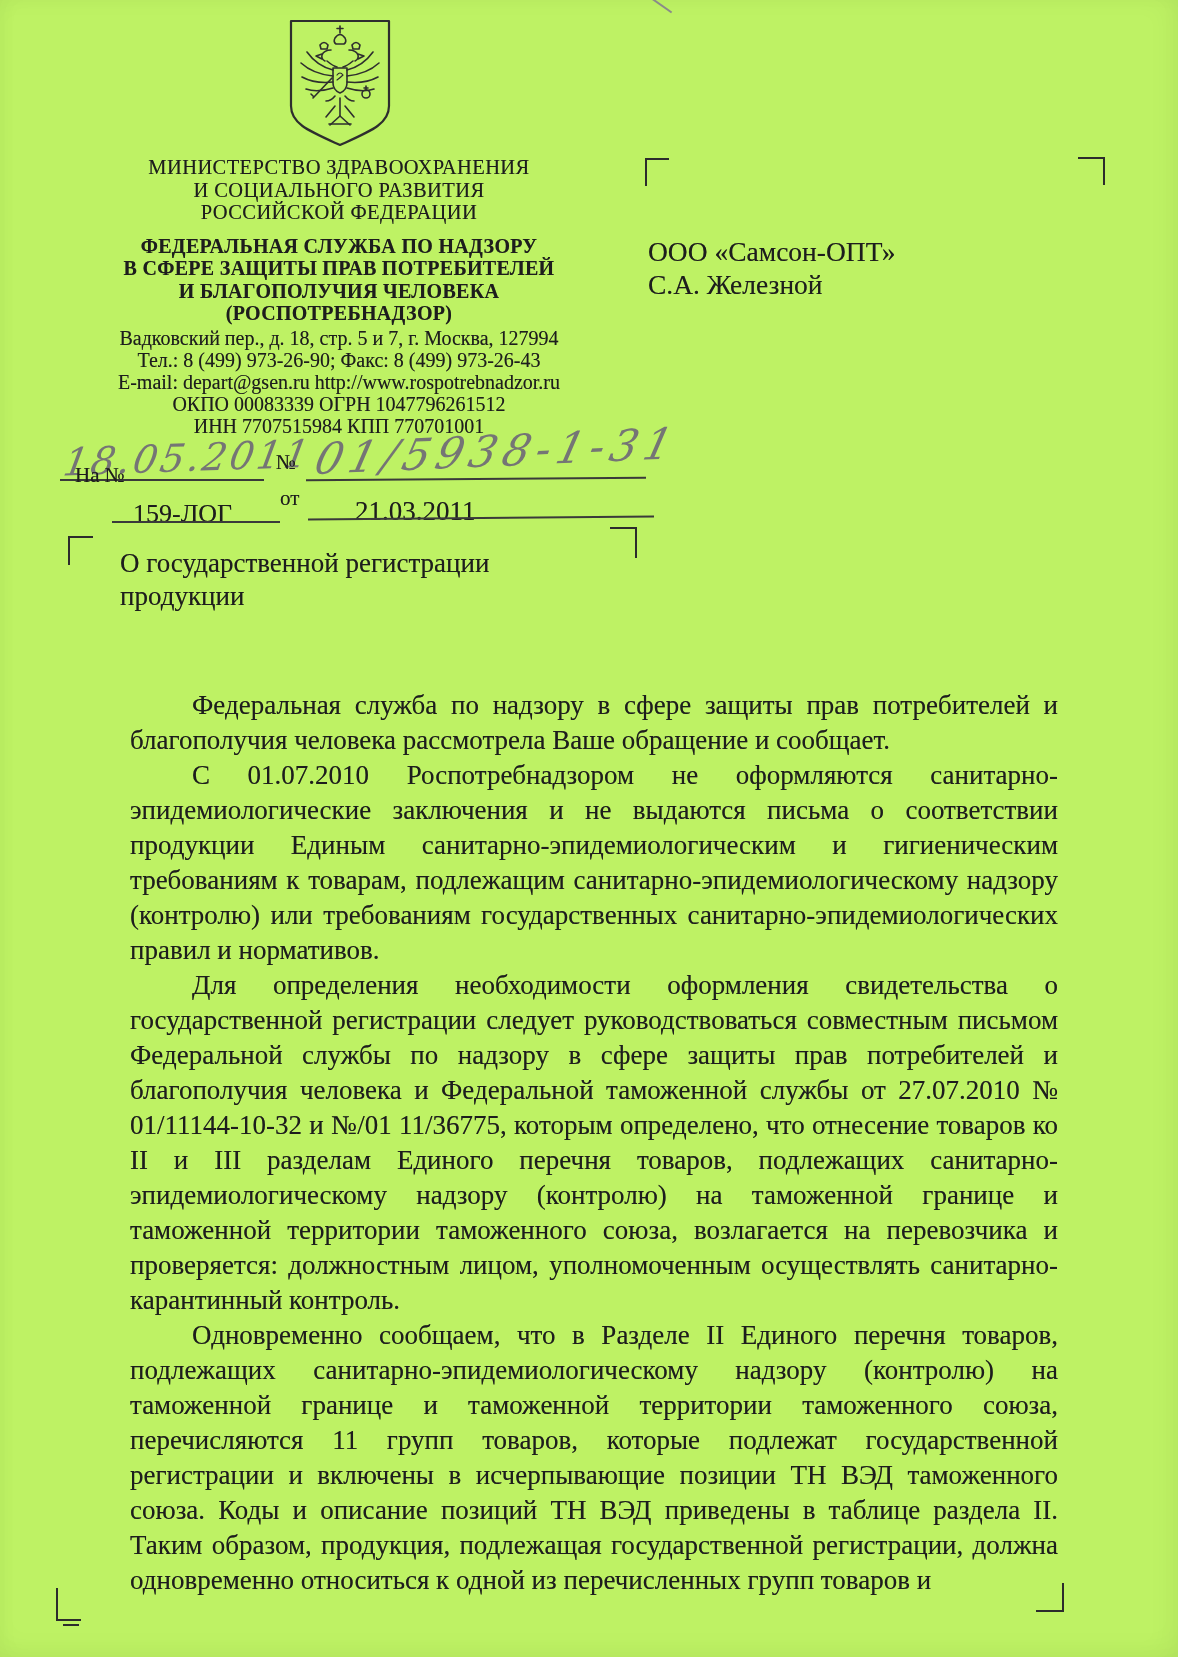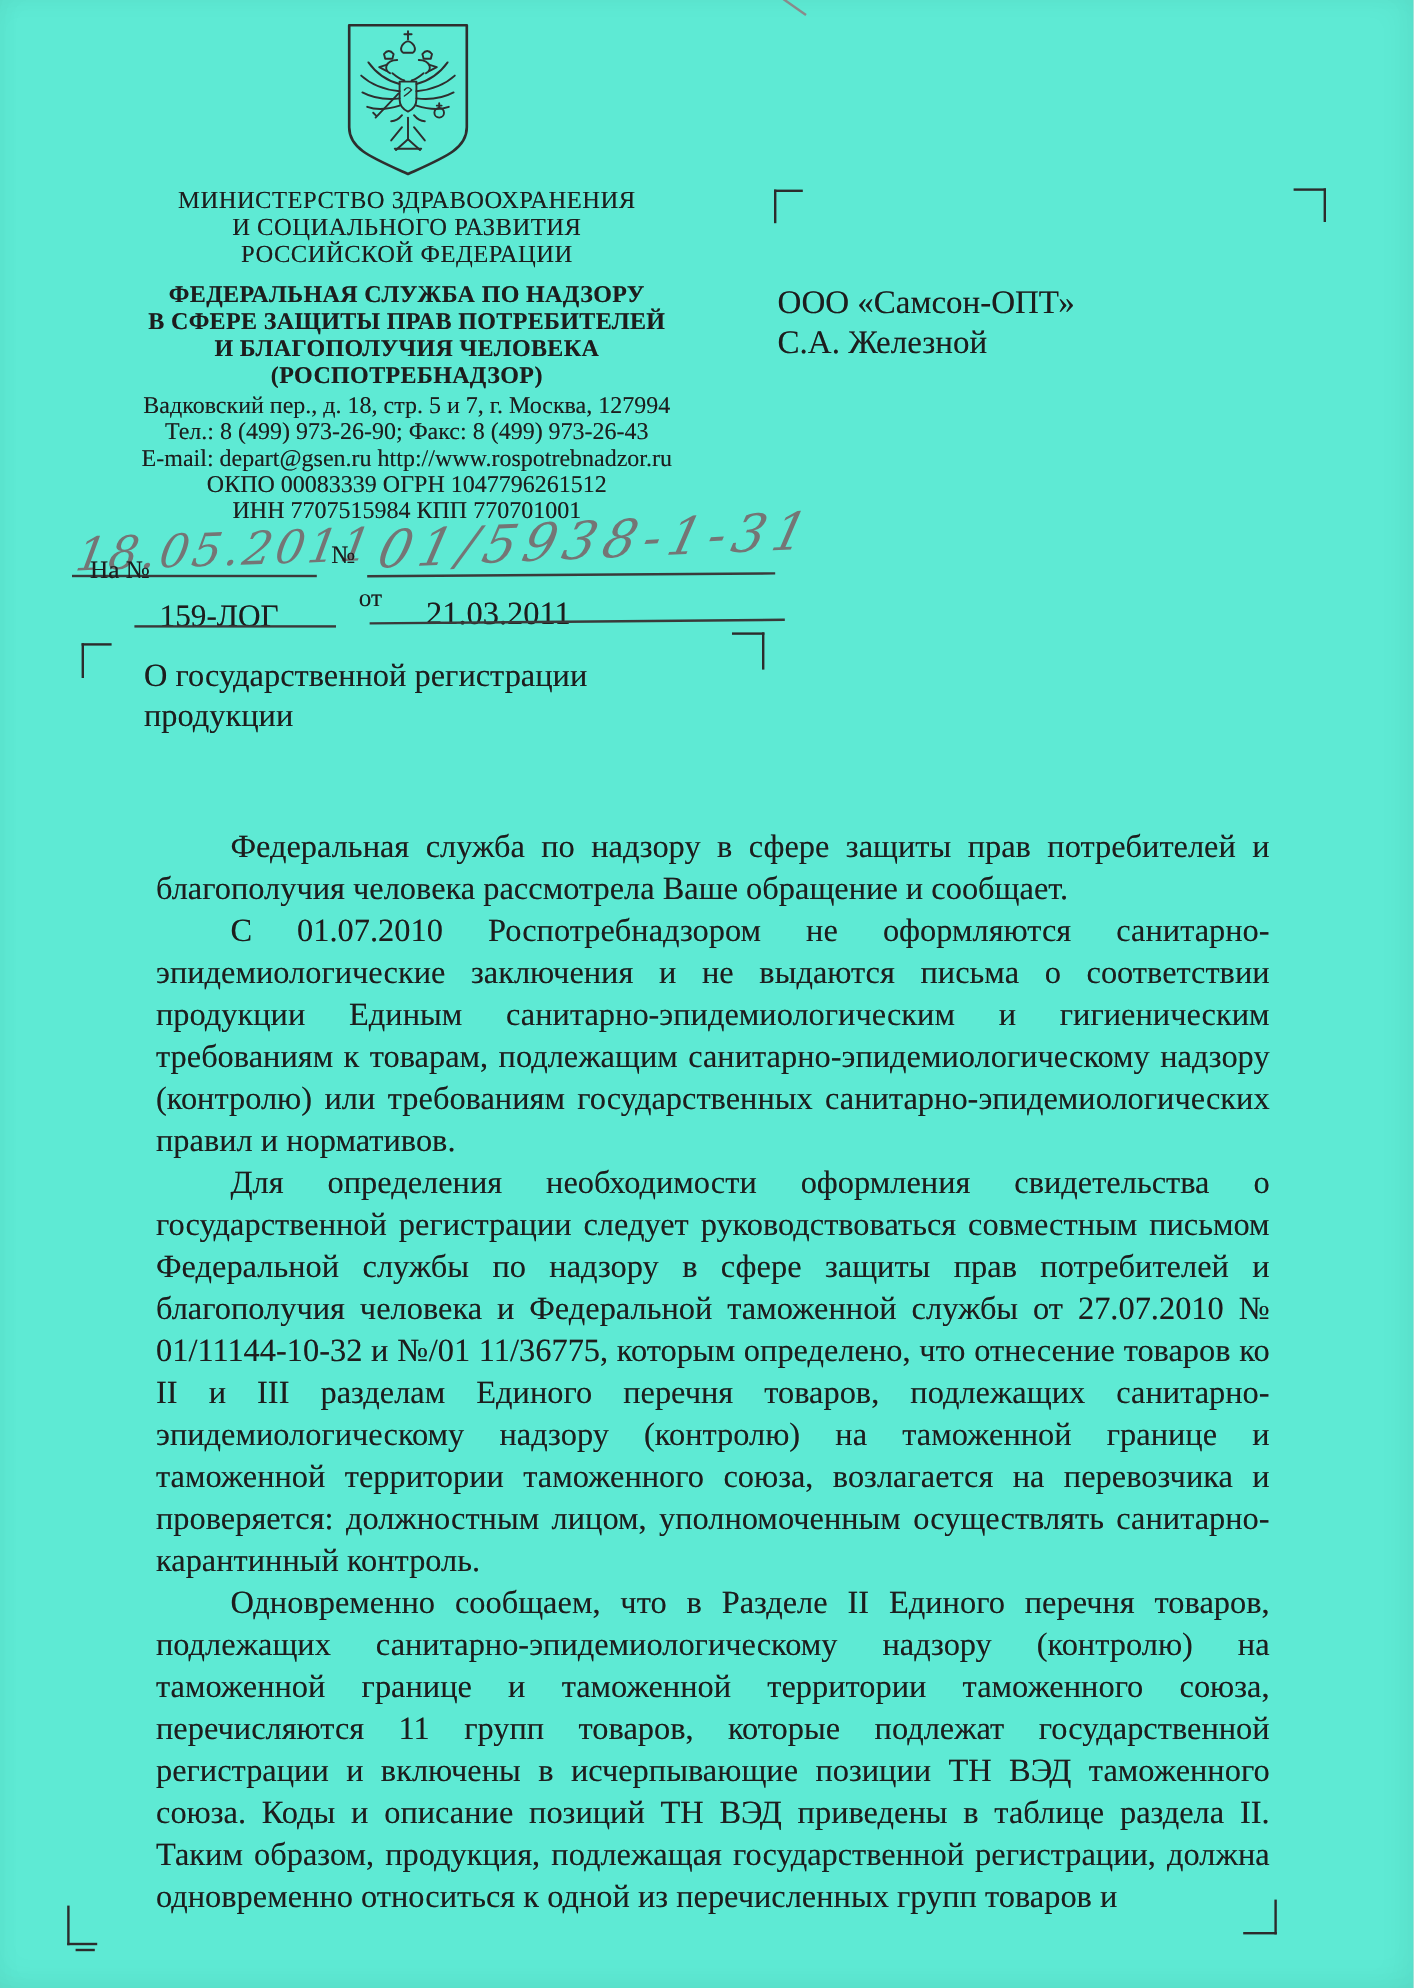--- a/index.html
+++ b/index.html
@@ -1,20 +1,20 @@
 <!DOCTYPE html>
 <html lang="ru"><head>
 <meta charset="utf-8">
 <style>
   html,body{margin:0;padding:0;background:#e8e8e6;}
   .page{
     position:relative;
     width:1178px;height:1657px;
     margin:0 auto;
-    background:#5eead4;
+    background:#bef264;
     box-shadow:inset -10px 0 24px rgba(0,0,0,0.035), inset 0 -12px 24px rgba(0,0,0,0.025), inset 6px 0 18px rgba(0,0,0,0.02);
     font-family:"Liberation Serif","DejaVu Serif",serif;
     color:#1d1d1d;
     overflow:hidden;
   }
   .txt{ text-shadow:0 0 .5px rgba(20,20,20,.45); }
 
   
   .letterhead{
     position:absolute; left:106px; top:156px; width:466px;
@@ -44,21 +44,21 @@
   .hand-date{ left:64px; top:436px; font-size:38px; letter-spacing:3px; transform:rotate(-2deg) skewX(-12deg); }
   .hand-num{ left:316px; top:426px; font-size:43px; letter-spacing:6px; transform:rotate(-2.5deg) skewX(-16deg); }
   .rule{ position:absolute; height:2px; background:#3a3a3a; }
   .rule-a{ left:60px;  top:479px; width:204px; }
   .rule-b{ left:306px; top:478px; width:340px; transform:rotate(-0.4deg); }
   .rule-c{ left:112px; top:521px; width:168px; }
   .rule-d{ left:308px; top:517px; width:346px; transform:rotate(-0.5deg); }
   .lbl{ position:absolute; font-size:21px; }
   .lbl-no{ left:276px; top:450px; }
   .lbl-nano{ left:61px; top:463px;margin-left:14px; }
-  .lbl-ot{ left:299px; top:486px; }
+  .lbl-ot{ left:280px; top:486px; }
   .reply-num{ position:absolute; left:133px; top:499px; font-size:26px;text-align:right; }
   .reply-date{ position:absolute; left:355px; top:496px; font-size:27px; }
 
   
   .subject{ position:absolute; left:120px; top:547px; font-size:27px; line-height:33px; }
 
   
   .body-text{
     position:absolute; left:130px; top:688px; width:928px;
     font-size:27px; line-height:35px;

